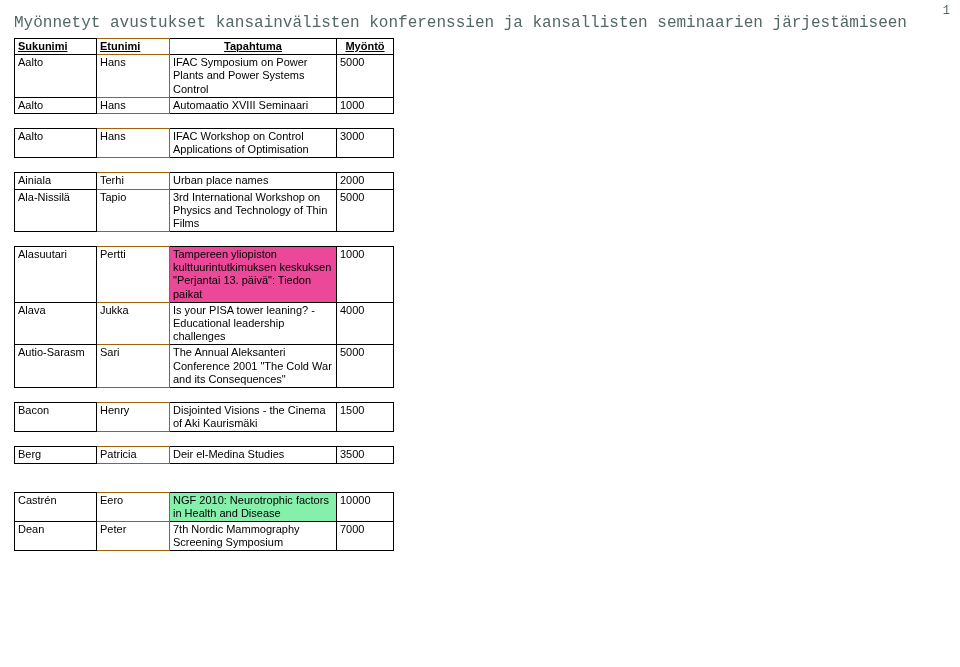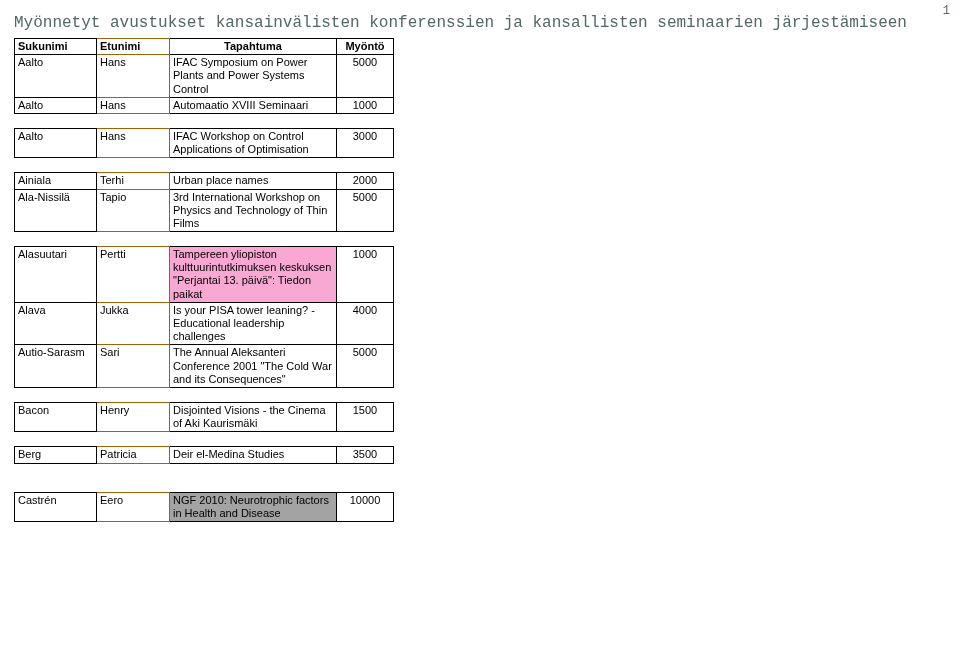--- a/index.html
+++ b/index.html
@@ -38,28 +38,28 @@
   td {
     vertical-align: top;
     font-size: 11px;
     line-height: 1.2;
     padding: 1px 3px 1px 3px;
     overflow: hidden;
   }
   .c-surname { width: 75px; border: 1px solid #000; }
   .c-first   { width: 66px; border: 1px solid #a16207; }
   .c-event   { width: 160px; border: 1px solid #000; }
-  .c-amount  { width: 50px; border: 1px solid #000; text-align: center; }
+  .c-amount  { width: 50px; border: 1px solid #000; text-align: left; }
   .c-event.hdr { text-align: center; }
   .c-amount.hdr { text-align: center; }
-  .hdr { font-weight: bold; }
+  .hdr { font-weight: bold; text-decoration: underline; }
   .spacer td { border: none; height: 14px; padding: 0; }
   .bigspacer td { border: none; height: 28px; padding: 0; }
-  .hl-yellow { background: #f9a8d4; }
-  .hl-pink   { background: #a3a3a3; }
+  .hl-yellow { background: #ec4899; }
+  .hl-pink   { background: #86efac; }
   .noborder { border: none !important; }
 </style>
 </head>
 <body>
 
 <div class="page">
   <div class="page-num">1</div>
   <div class="title">Myönnetyt avustukset kansainvälisten konferenssien ja kansallisten seminaarien järjestämiseen</div>
 
   <table>
@@ -167,15 +167,21 @@
           <td class="noborder"></td>
           <td class="noborder"></td>
           <td class="noborder"></td>
         </tr>
         <tr>
           <td class="c-surname">Castrén</td>
           <td class="c-first">Eero</td>
           <td class="c-event hl-pink">NGF 2010: Neurotrophic factors in Health and Disease</td>
           <td class="c-amount">10000</td>
         </tr>
+        <tr>
+          <td class="c-surname">Dean</td>
+          <td class="c-first">Peter</td>
+          <td class="c-event ">7th Nordic Mammography Screening Symposium</td>
+          <td class="c-amount">7000</td>
+        </tr>
       </tbody>
   </table>
 </div>
 
 </body></html>

